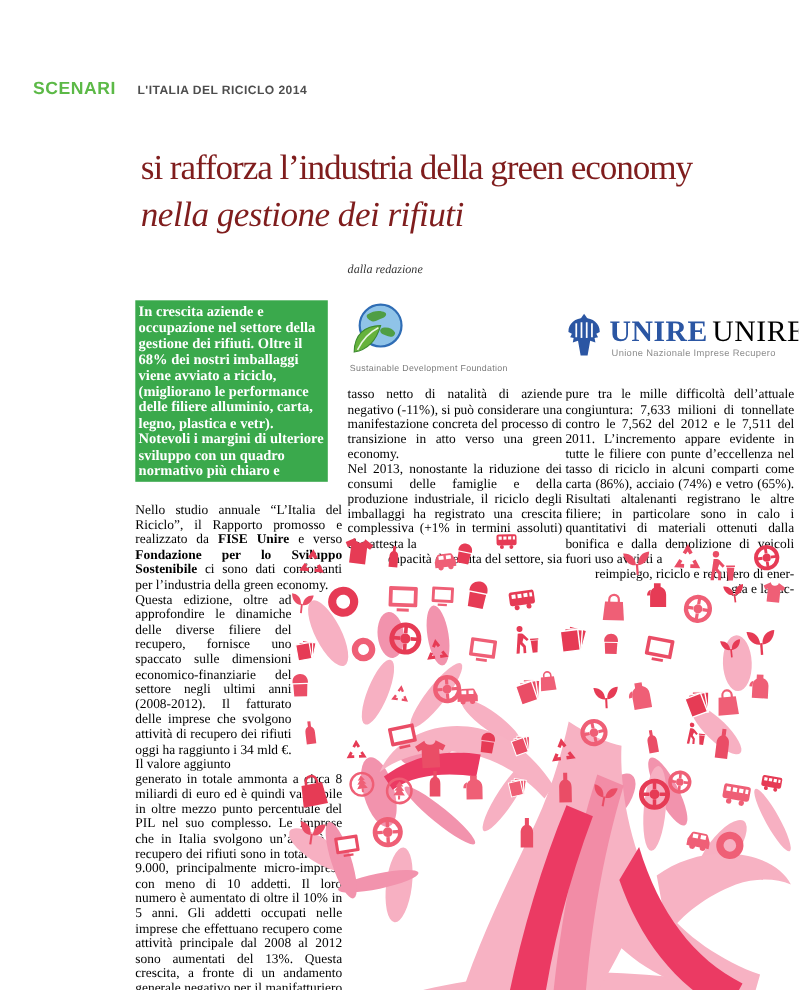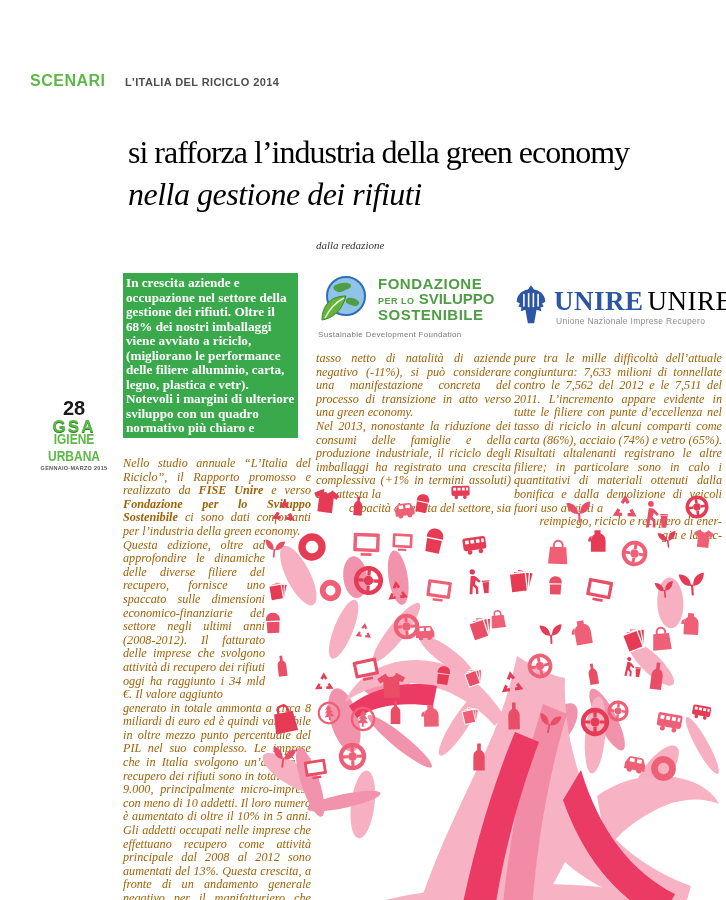--- a/index.html
+++ b/index.html
@@ -4,21 +4,21 @@
 <style>
   html,body{margin:0;padding:0;background:#fff;}
   .page{position:relative;width:726px;height:900px;background:#ffffff;overflow:hidden;
         font-family:"Liberation Serif",serif;color:#222;margin-top:36px;}
   
   .hdr-section{position:absolute;left:30px;top:36px;font-family:"Liberation Sans",sans-serif;
         font-weight:bold;font-size:16px;letter-spacing:.5px;color:#5cb947;}
   .hdr-edition{position:absolute;left:125px;top:40px;font-family:"Liberation Sans",sans-serif;
         font-weight:bold;font-size:11px;letter-spacing:.4px;color:#4e4e4e;}
   
-  .title{position:absolute;left:128px;top:96px;width:590px;color:#000000;line-height:1.3;}
+  .title{position:absolute;left:128px;top:96px;width:590px;color:#7f1d1d;line-height:1.3;}
   .title .l1{font-size:32px;letter-spacing:-1px;white-space:nowrap;}
   .title .l2{font-size:32px;font-style:italic;letter-spacing:-.5px;white-space:nowrap;}
   .byline{position:absolute;left:316px;top:203px;font-size:11px;font-style:italic;color:#333;}
   
   .standfirst{position:absolute;left:123px;top:237px;width:169px;height:159px;
         background:#3aa94c;color:#fff;padding:3px;font-weight:bold;font-size:13.2px;
         line-height:1.1;text-align:left;}
   
   .fond{position:absolute;left:316px;top:238px;width:180px;height:70px;}
   .fond .globe{position:absolute;left:2px;top:0px;width:52px;height:52px;}
@@ -40,21 +40,21 @@
         font-size:8.5px;color:#8c8c8c;letter-spacing:.3px;white-space:nowrap;}
   
   .sidebar{position:absolute;left:30px;top:362px;width:88px;text-align:center;
         font-family:"Liberation Sans",sans-serif;}
   .sb-page{font-size:20px;font-weight:bold;color:#1a1a1a;line-height:1;}
   .sb-gsa{font-size:17px;font-weight:bold;color:#5cb947;letter-spacing:2px;line-height:1;
         text-shadow:0 1px 0 #2e7d32;}
   .sb-sub{font-size:12px;font-weight:bold;color:#5cb947;transform:scaleY(1.15);line-height:1.15;}
   .sb-issue{font-size:5.5px;font-weight:bold;color:#555;letter-spacing:.3px;margin-top:2px;}
   
-  .col{position:absolute;font-size:12.2px;line-height:1.115;text-align:justify;color:#a16207;font-style:italic;}
+  .col{position:absolute;font-size:12.2px;line-height:1.115;text-align:justify;color:#000000;}
   .col p{margin:0;}
   #col1{left:123px;top:421px;width:188px;}
   #col1 .narrow{padding-right:46px;}
   #col2{left:316px;top:316px;width:195px;}
   #col3{left:514px;top:316px;width:208px;}
   .tail-r{text-align:right !important;}
   b{font-weight:bold;}
   
   .tree{position:absolute;left:263px;top:438px;width:463px;height:462px;pointer-events:none;}
   .tree svg.base{position:absolute;left:0;top:0;}
@@ -80,25 +80,20 @@
   <div class="fond">
     <span class="globe">
       <svg width="52" height="52" viewBox="0 0 52 52">
         <circle cx="28" cy="22" r="19" fill="#8fc3e8" stroke="#2f6db5" stroke-width="2"></circle>
         <path d="M16 12c6-4 12-4 16-2 2 1 1 4-2 5-4 1-6 4-10 3-3-1-6-4-4-6z" fill="#4f9e45"></path>
         <path d="M30 24c5-1 9 1 11 4 1 2-2 5-5 4s-7-2-8-4c-1-2 0-3 2-4z" fill="#4f9e45"></path>
         <path d="M4 46C4 30 14 22 28 22 24 36 16 44 4 46z" fill="#66b23c" stroke="#3c8a30" stroke-width="1"></path>
         <path d="M7 44C12 34 18 28 26 24" fill="none" stroke="#e9f5e2" stroke-width="1.4"></path>
       </svg>
     </span>
-    <div class="ftxt">
-      <div class="f1">FONDAZIONE</div>
-      <div class="f2"><span class="small">PER LO</span> <span>SVILUPPO</span></div>
-      <div class="f3">SOSTENIBILE</div>
-    </div>
     <div class="ftag">Sustainable Development Foundation</div>
   </div>
 
   <div class="fise">
     <span class="eagle">
       <svg width="38" height="42" viewBox="0 0 24 26">
         <g fill="#2b56a3">
           <path d="M12 .5l2.2 3.2H9.8z"></path>
           <path d="M3 11c0-5 4-8 9-8s9 3 9 8l-2 1 1 2-2 .5.5 2.5-3-1-1.5 8.5h-4L8.5 16l-3 1 .5-2.5L4 14l1-2z"></path>
         </g>
@@ -110,26 +105,20 @@
         </g>
       </svg>
     </span>
     <div class="names">
       <span class="n1">UNIRE</span>
       <span class="n2">UNIRE</span>
     </div>
     <div class="ftag">Unione Nazionale Imprese Recupero</div>
   </div>
 
-  <aside class="sidebar">
-    <div class="sb-page">28</div>
-    <div class="sb-gsa">GSA</div>
-    <div class="sb-sub">IGIENE URBANA</div>
-    <div class="sb-issue">GENNAIO-MARZO 2015</div>
-  </aside>
 
   <div class="col" id="col1">
     <p><span>Nello studio annuale “L’Italia del Riciclo”, il Rapporto promosso e realizzato da </span><b>FISE Unire</b><span> e verso </span><b>Fondazione per lo Sviluppo Sostenibile</b><span> ci sono dati confortanti per l’industria della green economy.</span></p>
     <p class="narrow">Questa edizione, oltre ad approfondire le dinamiche delle diverse filiere del recupero, fornisce uno spaccato sulle dimensioni economico-finanziarie del settore negli ultimi anni (2008-2012). Il fatturato delle imprese che svolgono attività di recupero dei rifiuti oggi ha raggiunto i 34 mld €. Il valore aggiunto</p>
     <p>generato in totale ammonta a circa 8 miliardi di euro ed è quindi valutabile in oltre mezzo punto percentuale del PIL nel suo complesso. Le imprese che in Italia svolgono un’attività di recupero dei rifiuti sono in totale oltre 9.000, principalmente micro-imprese con meno di 10 addetti. Il loro numero è aumentato di oltre il 10% in 5 anni. Gli addetti occupati nelle imprese che effettuano recupero come attività principale dal 2008 al 2012 sono aumentati del 13%. Questa crescita, a fronte di un andamento generale negativo per il manifatturiero che registra un</p>
   </div>
   <div class="col" id="col2">
     <p>tasso netto di natalità di aziende negativo (-11%), si può considerare una manifestazione concreta del processo di transizione in atto verso una green economy.</p>
     <p>Nel 2013, nonostante la riduzione dei consumi delle famiglie e della produzione industriale, il riciclo degli imballaggi ha registrato una crescita complessiva (+1% in termini assoluti) che attesta la</p>
     <p class="tail-r">capacità di tenuta del settore, sia</p>

